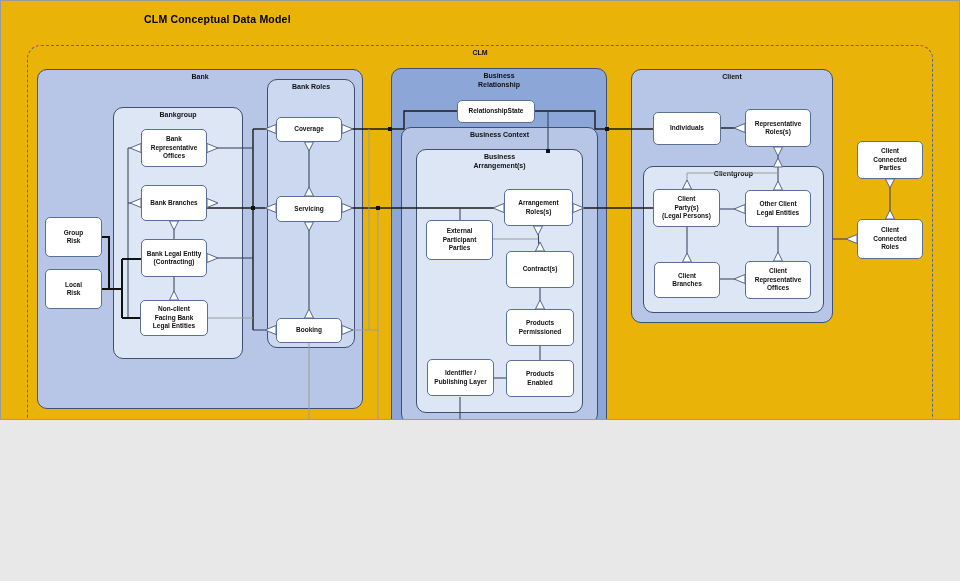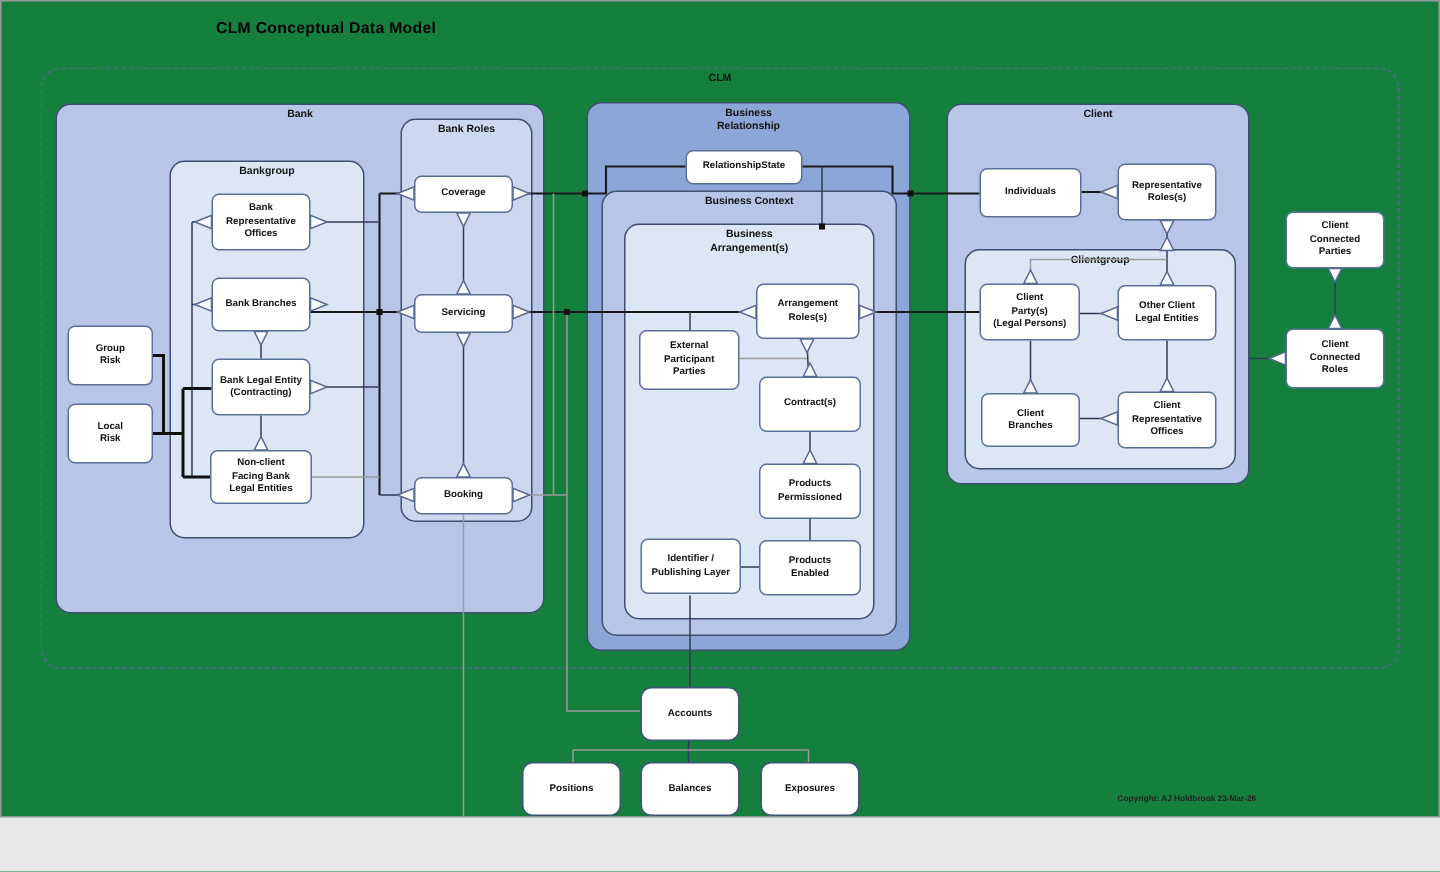--- a/index.html
+++ b/index.html
@@ -1,16 +1,16 @@
 <!DOCTYPE html>
 <html><head>
 <meta charset="utf-8">
 <style>
   html,body{margin:0;padding:0;background:#e8e8e8;font-family:"Liberation Sans",sans-serif;}
-  #page{position:relative;width:960px;height:545px;background:#15803d;border:1px solid #9a9a9a;box-sizing:border-box;overflow:hidden;padding-left:40px;}
+  #page{position:relative;width:960px;height:420px;background:#eab308;border:1px solid #9a9a9a;box-sizing:border-box;overflow:hidden;padding-left:40px;}
   .title{position:absolute;left:143px;top:12px;font-size:10.5px;font-weight:bold;color:#000;letter-spacing:.2px;}
   .copyright{position:absolute;left:744px;top:529px;font-size:5.5px;font-weight:bold;color:#222;}
   .container{position:absolute;border:1px solid #3e4f6f;border-radius:10px;box-sizing:border-box;}
   .container.dashed{border:1px dashed #56688f;border-radius:14px;background:transparent;}
   .clabel{display:block;font-weight:bold;font-size:7px;color:#101010;text-align:center;padding-top:3px;line-height:1.25;white-space:pre-line;}
   .node{position:absolute;background:#fff;border:1px solid #5a7096;border-radius:5px;box-sizing:border-box;
         display:flex;align-items:center;justify-content:center;text-align:center;
         font-size:6.5px;font-weight:bold;color:#101010;line-height:1.3;white-space:pre-line;padding:1px;}
   .node.standalone{border:1px solid #3f5378;border-radius:7px;}
   svg.wires{position:absolute;left:0;top:0;pointer-events:none;}

